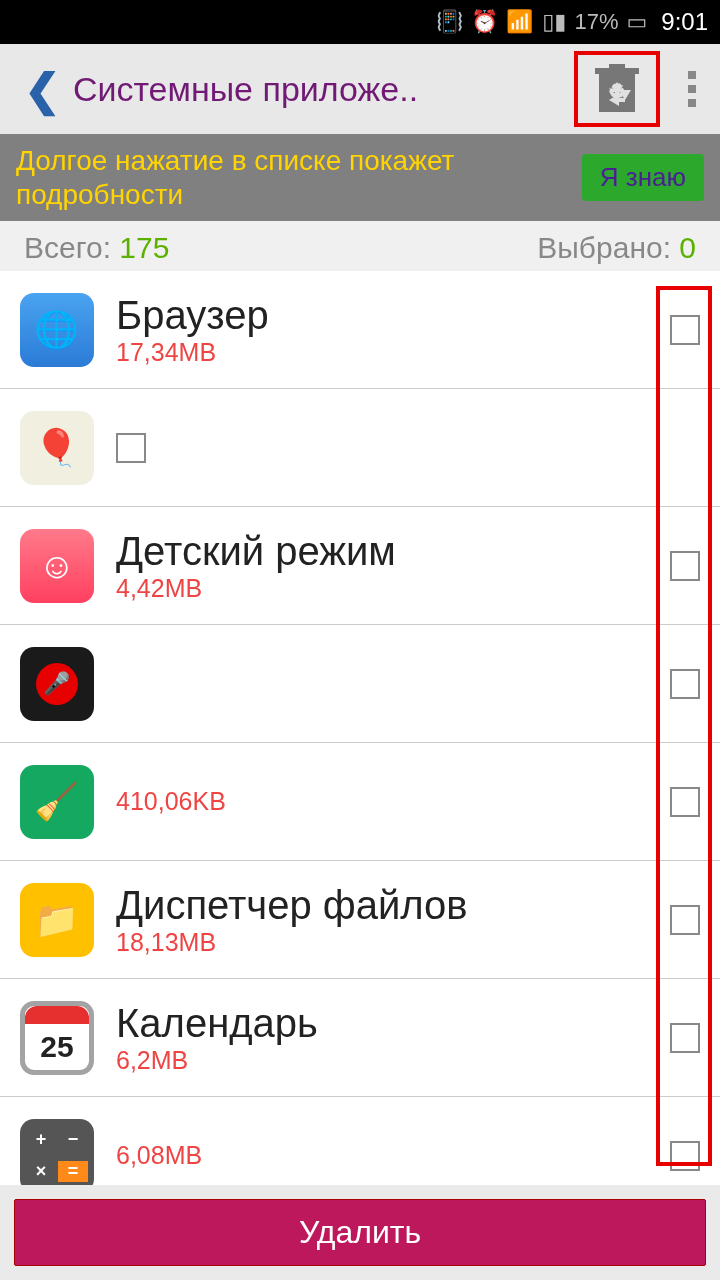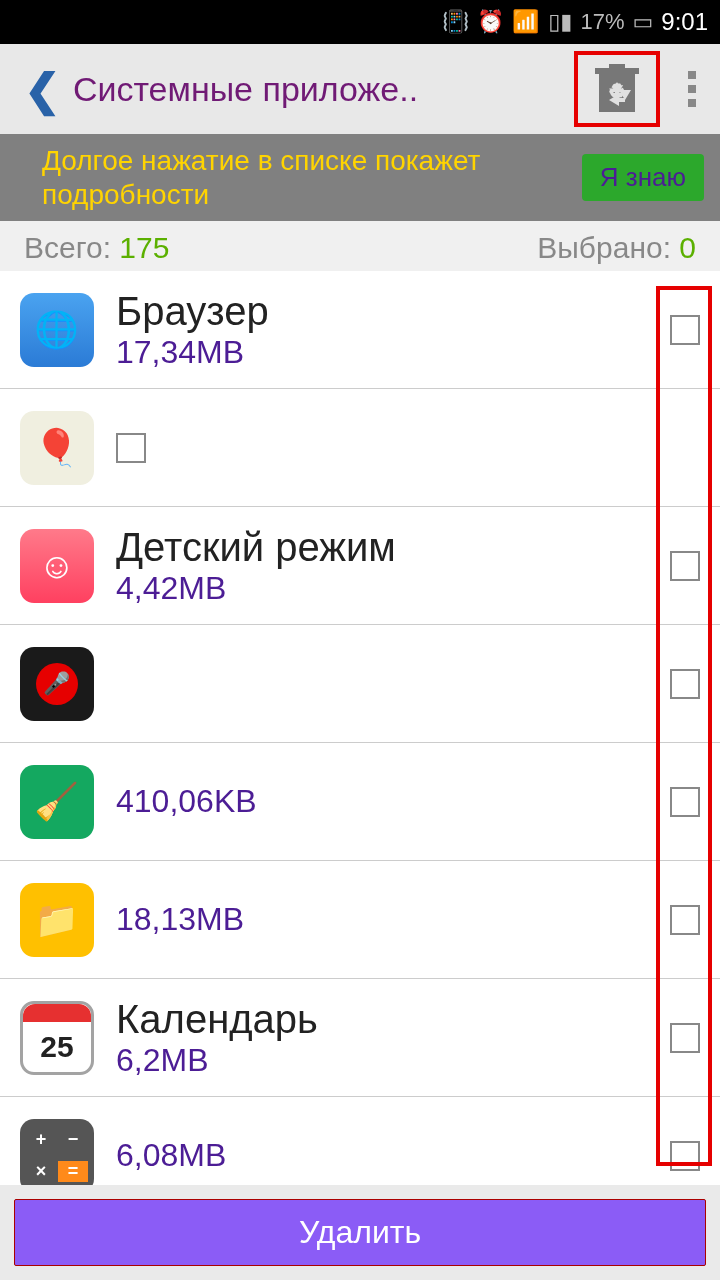--- a/index.html
+++ b/index.html
@@ -1,57 +1,57 @@
 <!DOCTYPE html>
 <html><head>
 <meta charset="utf-8">
 <style>
 * { margin: 0; padding: 0; box-sizing: border-box; font-family: Arial, sans-serif; }
 body { width: 720px; height: 1280px; background: #f0f0f0; overflow: hidden; }
 
 .status-bar { background: #000; color: #bbb; height: 44px; display: flex; justify-content: flex-end; align-items: center; padding: 0 12px; font-size: 22px; gap: 8px; }
-.status-bar .time { color: #fff; font-size: 24px; }
+.status-bar .time { color: #fff; font-size: 24px; margin-left: 6px; }
 
 .header { background: #e8e8e8; height: 90px; display: flex; align-items: center; padding: 0 12px; }
 .back-btn { color: #2962a8; font-size: 44px; font-weight: bold; padding: 0 12px; }
 .header-title { color: #701a75; font-size: 34px; flex: 1; white-space: nowrap; overflow: hidden; text-overflow: ellipsis; }
 .trash-box { width: 86px; height: 76px; border: 4px solid #e60000; display: flex; align-items: center; justify-content: center; margin-right: 16px; }
 .menu-dots { display: flex; flex-direction: column; gap: 6px; padding: 0 12px; }
 .menu-dots span { width: 8px; height: 8px; background: #888; }
 
 .hint-bar { background: #808080; display: flex; align-items: center; padding: 10px 16px; }
-.hint-text { color: #ffd400; font-size: 28px; flex: 1; line-height: 1.2; margin-left: 26px; }
+.hint-text { color: #ffd400; font-size: 28px; flex: 1; line-height: 1.2; }
 .hint-btn { background: #2ca82c; color: #4c1d95; font-size: 26px; padding: 8px 18px; border: none; border-radius: 4px; }
 
 .stats { display: flex; justify-content: space-between; padding: 10px 24px 6px; font-size: 30px; }
 .stats .label { color: #888; }
 .stats .val { color: #5bb000; }
 
 .list { background: #fff; }
 .row { display: flex; align-items: center; padding: 12px 20px; border-bottom: 1px solid #ccc; height: 118px; }
 .app-icon { width: 74px; height: 74px; border-radius: 14px; margin-right: 22px; display: flex; align-items: center; justify-content: center; font-size: 36px; }
 .app-info { flex: 1; }
 .app-name { color: #222; font-size: 40px; }
-.app-size { color: #4c1d95; font-size: 32px; }
+.app-size { color: #ef4444; font-size: 25px; }
 .cb { width: 30px; height: 30px; border: 2px solid #888; background: #fff; }
 
 .highlight-col { position: absolute; right: 8px; top: 286px; width: 56px; height: 880px; border: 4px solid #e60000; pointer-events: none; }
 
 .footer { position: absolute; bottom: 0; left: 0; right: 0; background: #eaeaea; padding: 14px; }
-.delete-btn { width: 100%; background: #8b5cf6; color: #fff; font-size: 32px; padding: 14px 0; border: 1px solid #a00; border-radius: 2px; }
+.delete-btn { width: 100%; background: #be185d; color: #fff; font-size: 32px; padding: 14px 0; border: 1px solid #a00; border-radius: 2px; }
 
 
 .ic-browser { background: linear-gradient(#4aa3f0,#2b7bd6); color: #fff; }
 .ic-gallery { background: #f0efe0; }
 .ic-kids { background: linear-gradient(#ff7a8a,#ff4060); color: #fff; }
 .ic-rec { background: #1a1a1a; color: #fff; display:flex;align-items:center;justify-content:center; }
 .ic-rec-inner { width:42px;height:42px;background:#e60000;border-radius:50%;display:flex;align-items:center;justify-content:center;color:#fff;font-size:22px; }
 .ic-task { background: #14a860; color: #fff; }
 .ic-files { background: #ffc000; color:#fff; }
-.ic-cal { background: #fff; border:3px solid #a3a3a3; display:flex;flex-direction:column; }
+.ic-cal { background: #fff; border:5px solid #a3a3a3; display:flex;flex-direction:column; }
 .ic-cal-top { background:#e63030;height:18px;width:100%;border-radius:12px 12px 0 0; }
 .ic-cal-num { flex:1;display:flex;align-items:center;justify-content:center;font-size:30px;font-weight:bold;color:#222; }
 .ic-calc { background:#555;display:grid;grid-template-columns:1fr 1fr;grid-template-rows:1fr 1fr;gap:2px;padding:6px; }
 .ic-calc div { display:flex;align-items:center;justify-content:center;color:#fff;font-size:18px;font-weight:bold; }
 .ic-calc .o { background:#ff8a1a; }
 </style>
 </head>
 <body>
 
 <div class="status-bar">
@@ -131,20 +131,21 @@
     <div class="app-icon ic-task">🧹</div>
     <div class="app-info">
       <div class="app-size">410,06KB</div>
     </div>
     <div class="cb"></div>
   </div>
 
   <div class="row">
     <div class="app-icon ic-files">📁</div>
     <div class="app-info">
+      <div class="app-name">Диспетчер файлов</div>
       <div class="app-size">18,13MB</div>
     </div>
     <div class="cb"></div>
   </div>
 
   <div class="row">
     <div class="app-icon ic-cal">
       <div class="ic-cal-top"></div>
       <div class="ic-cal-num">25</div>
     </div>

